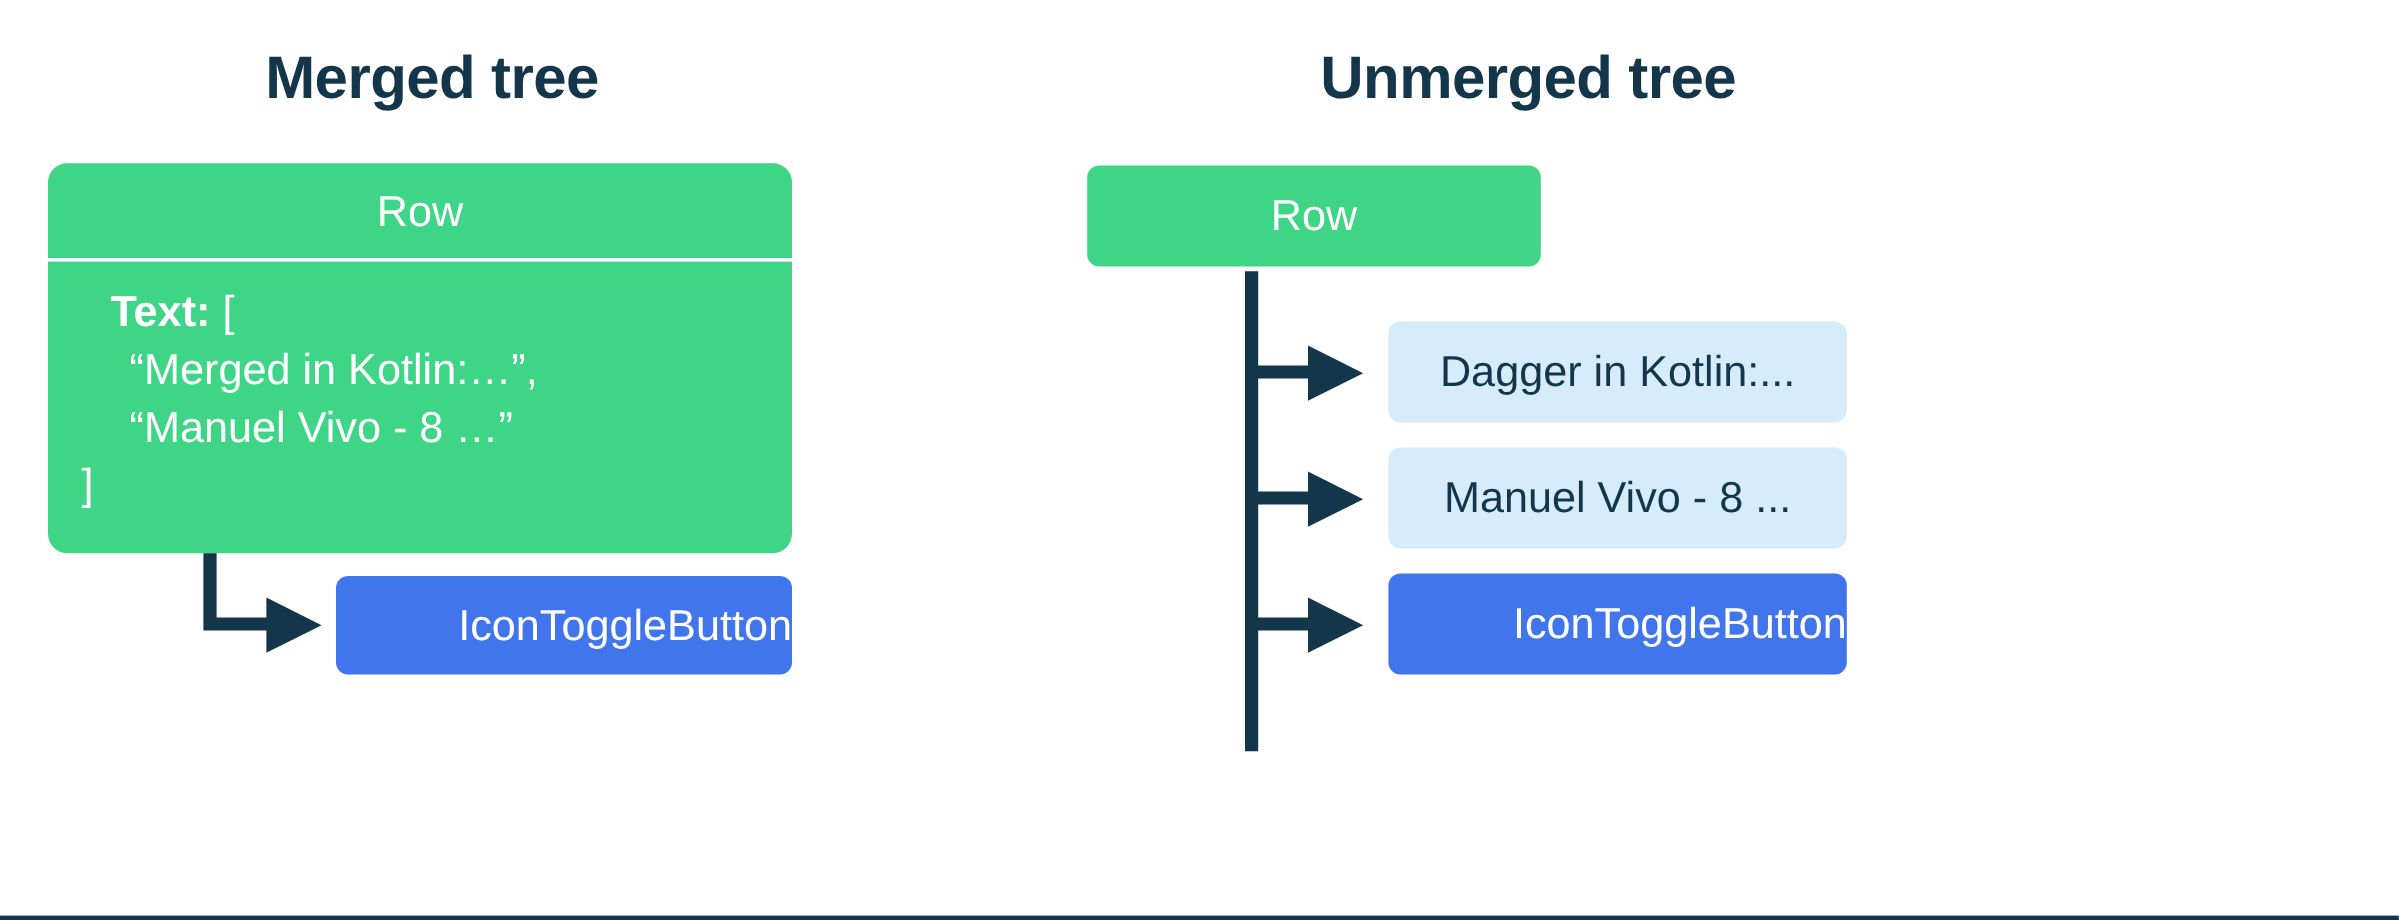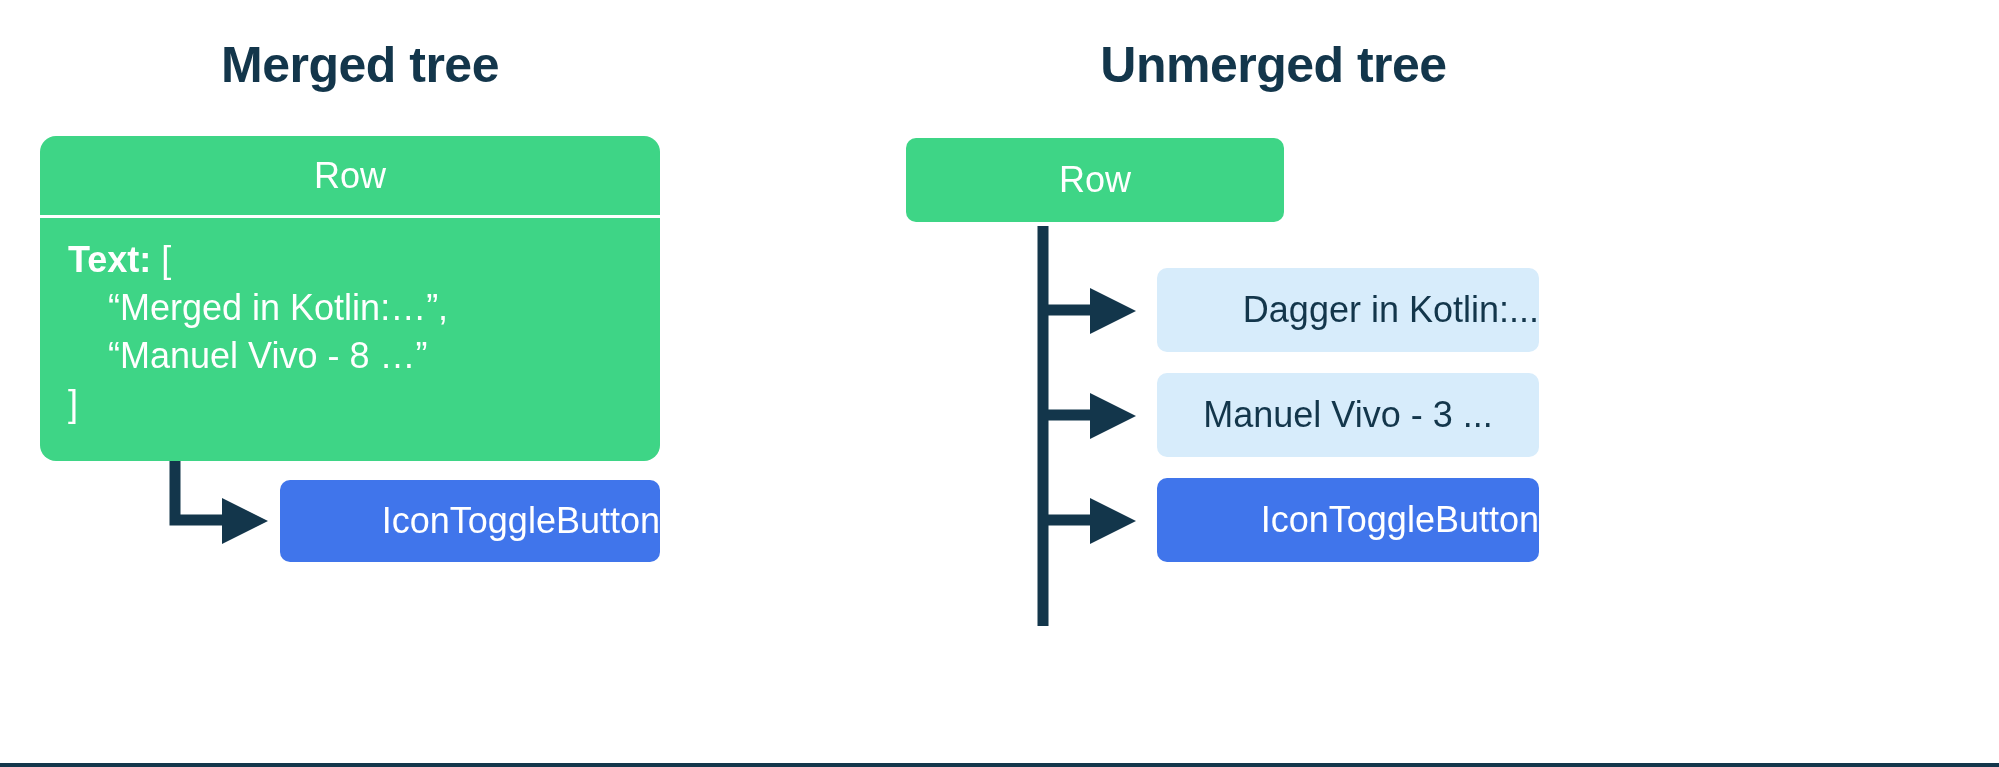--- a/index.html
+++ b/index.html
@@ -79,20 +79,21 @@
   }
   .merged-card-body {
     padding: 18px 0 0 28px;
     color: #ffffff;
     font-size: 36px;
     line-height: 1.33;
     white-space: pre;
   }
   .merged-card-body .kw {
     font-weight: 700;
+    margin-left: 24px;
   }
   .indent { display: inline-block; width: 40px; }
 
   
   .row-box-plain {
     left: 906px;
     top: 138px;
     width: 378px;
     height: 84px;
     background: #3ed586;
@@ -104,21 +105,21 @@
   
   .leaf-box {
     background: #d7ecfb;
     border-radius: 10px;
     color: #13364b;
     font-size: 36px;
     left: 1157px;
     width: 382px;
     height: 84px;
   }
-  .leaf-1 { top: 268px; justify-content: flex-end; }
+  .leaf-1 { top: 268px; }
   .leaf-2 { top: 373px; }
 
   
   .blue-box {
     background: #4075eb;
     border-radius: 10px;
     color: #ffffff;
     font-size: 36px;
     justify-content: flex-end;
   }
@@ -194,21 +195,21 @@
 
     <path d="M 143 520 L 196 520" stroke="#13364b" stroke-width="11" fill="none"></path>
     <polygon points="190,498 236,521 190,544" fill="#13364b"></polygon>
   </svg>
 
   <div class="node leaf-box leaf-1" style="position:absolute;">
     <span>Dagger in Kotlin:...</span>
   </div>
 
   <div class="node leaf-box leaf-2" style="position:absolute;">
-    <span>Manuel Vivo - 3 ...</span>
+    <span>Manuel Vivo - 8 ...</span>
   </div>
 
   <div class="node blue-box blue-right" style="position:absolute;">
     <span>IconToggleButton</span>
   </div>
 
   <div class="bottom-rule"></div>
 </div>
 
 </body></html>

